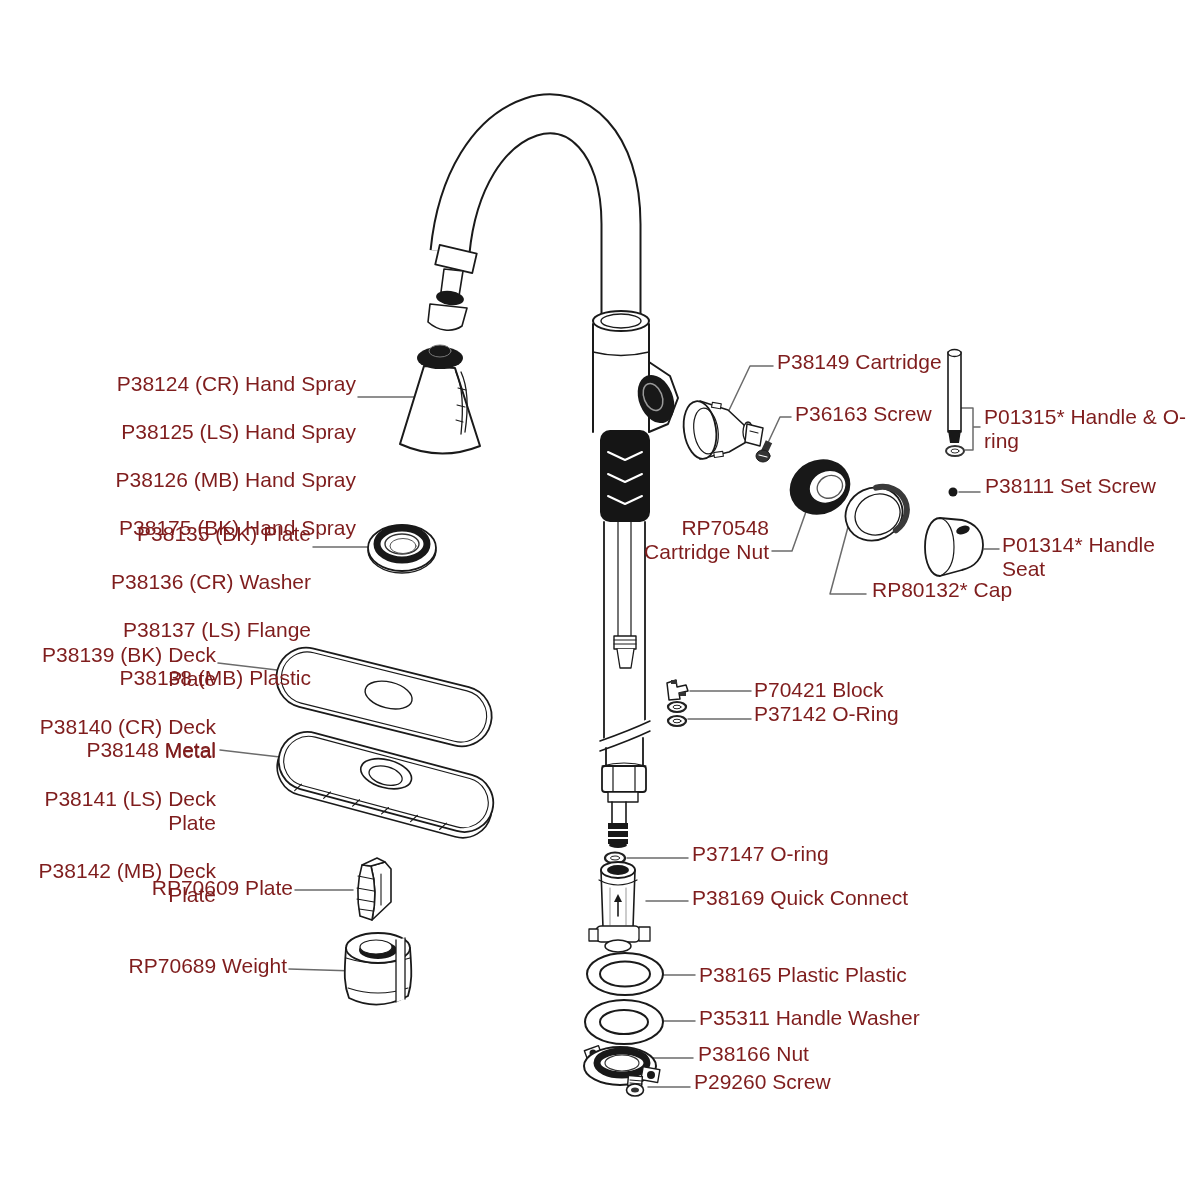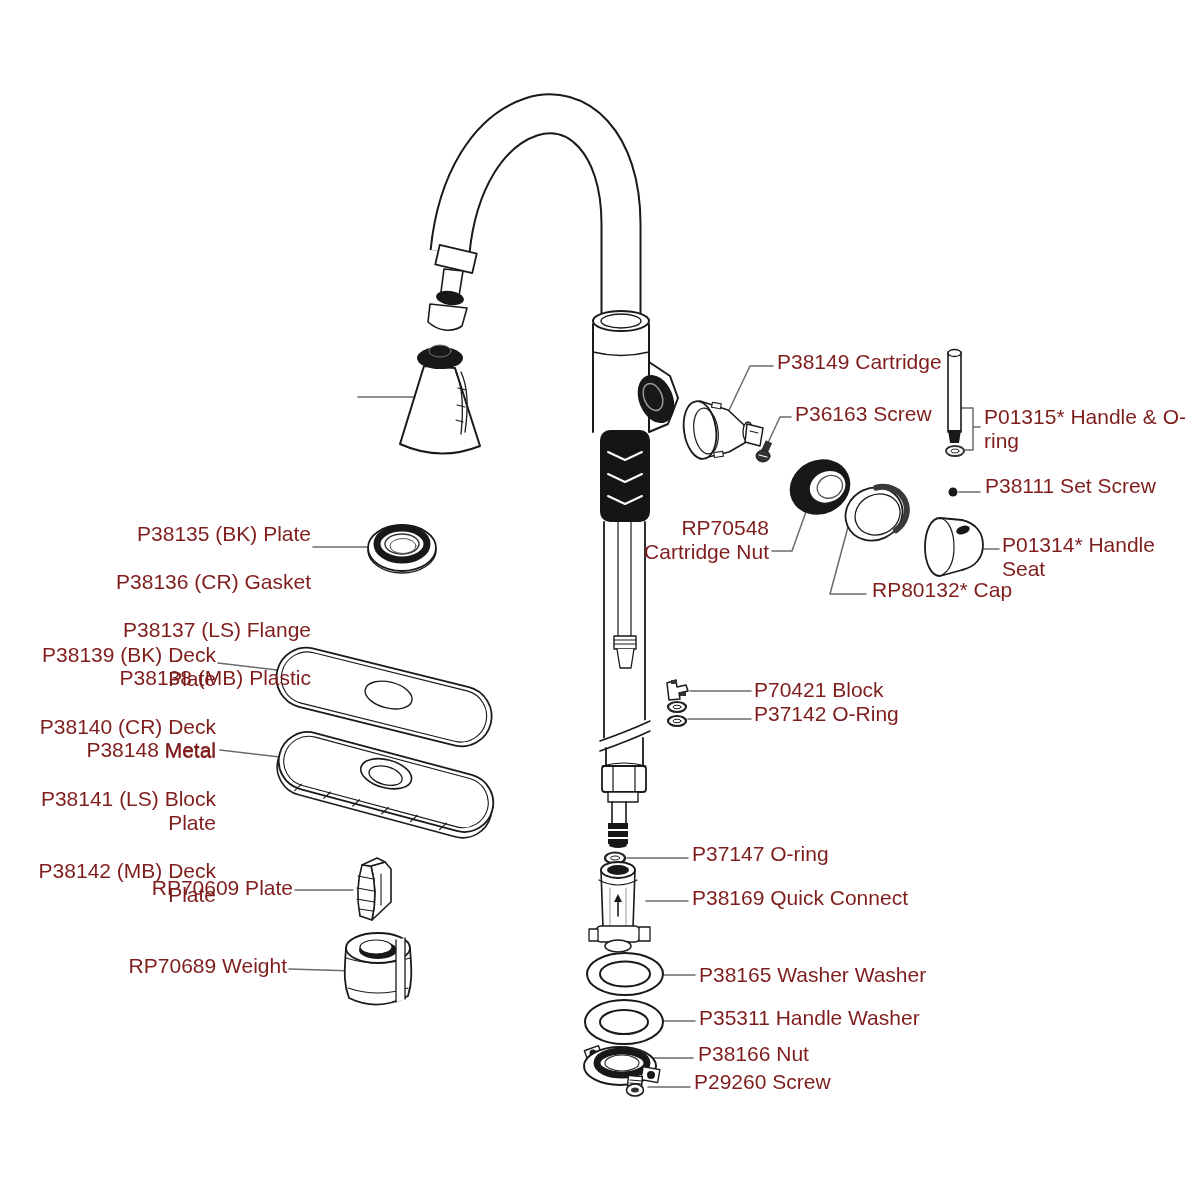--- a/index.html
+++ b/index.html
@@ -233,49 +233,55 @@
     <circle cx="651" cy="1075" r="4" fill="#181818"></circle>
   </g>
   <g>
     <rect x="628" y="1076" width="14" height="10" fill="#ffffff" stroke="#1a1a1a" stroke-width="1.4" transform="rotate(5 635 1081)"></rect>
     <path d="M 630 1080 L 642 1081 M 630 1083 L 642 1084" stroke="#1a1a1a" stroke-width="1" fill="none"></path>
     <ellipse cx="635" cy="1090" rx="8.5" ry="6" fill="#ffffff" stroke="#1a1a1a" stroke-width="1.6"></ellipse>
     <ellipse cx="635" cy="1090" rx="4" ry="2.5" fill="#333333"></ellipse>
   </g>
 </svg>
 
+<div class="label right" style="right:844px;top:348px">
+  <div>P38124 (CR) Hand Spray</div>
+  <div>P38125 (LS) Hand Spray</div>
+  <div>P38126 (MB) Hand Spray</div>
+  <div>P38175 (BK) Hand Spray</div>
+</div>
 
 <div class="label right" style="right:889px;top:498px">
   <div>P38135 (BK) Plate</div>
-  <div>P38136 (CR) Gasket</div>
+  <div>P38136 (CR) Washer</div>
   <div>P38137 (LS) Flange</div>
   <div>P38138 (MB) Plastic</div>
 </div>
 
 <div class="label right" style="right:984px;top:619px">
   <div>P38139 (BK) Deck Plate</div>
   <div>P38140 (CR) Deck Metal</div>
-  <div>P38141 (LS) Block Plate</div>
+  <div>P38141 (LS) Deck Plate</div>
   <div>P38142 (MB) Deck Plate</div>
 </div>
 
 <div class="label right" style="right:984px;top:738px">P38148 Metal</div>
 <div class="label right" style="right:907px;top:876px">RP70609 Plate</div>
 <div class="label right" style="right:913px;top:954px">RP70689 Weight</div>
 
 <div class="label" style="left:777px;top:350px">P38149 Cartridge</div>
 <div class="label" style="left:795px;top:402px">P36163 Screw</div>
 <div class="label" style="left:984px;top:405px">P01315* Handle &amp; O-ring</div>
 <div class="label" style="left:985px;top:474px">P38111 Set Screw</div>
 <div class="label right" style="right:431px;top:516px">RP70548
 Cartridge Nut</div>
 <div class="label" style="left:872px;top:578px">RP80132* Cap</div>
 <div class="label" style="left:1002px;top:533px">P01314* Handle Seat</div>
 <div class="label" style="left:754px;top:678px">P70421 Block</div>
 <div class="label" style="left:754px;top:702px">P37142 O-Ring</div>
 <div class="label" style="left:692px;top:842px">P37147 O-ring</div>
 <div class="label" style="left:692px;top:886px">P38169 Quick Connect</div>
-<div class="label" style="left:699px;top:963px">P38165 Washer Washer</div>
+<div class="label" style="left:699px;top:963px">P38165 Plastic Plastic</div>
 <div class="label" style="left:699px;top:1006px">P35311 Handle Washer</div>
 <div class="label" style="left:698px;top:1042px">P38166 Nut</div>
 <div class="label" style="left:694px;top:1070px">P29260 Screw</div>
 
 </div>
 
 </body></html>

